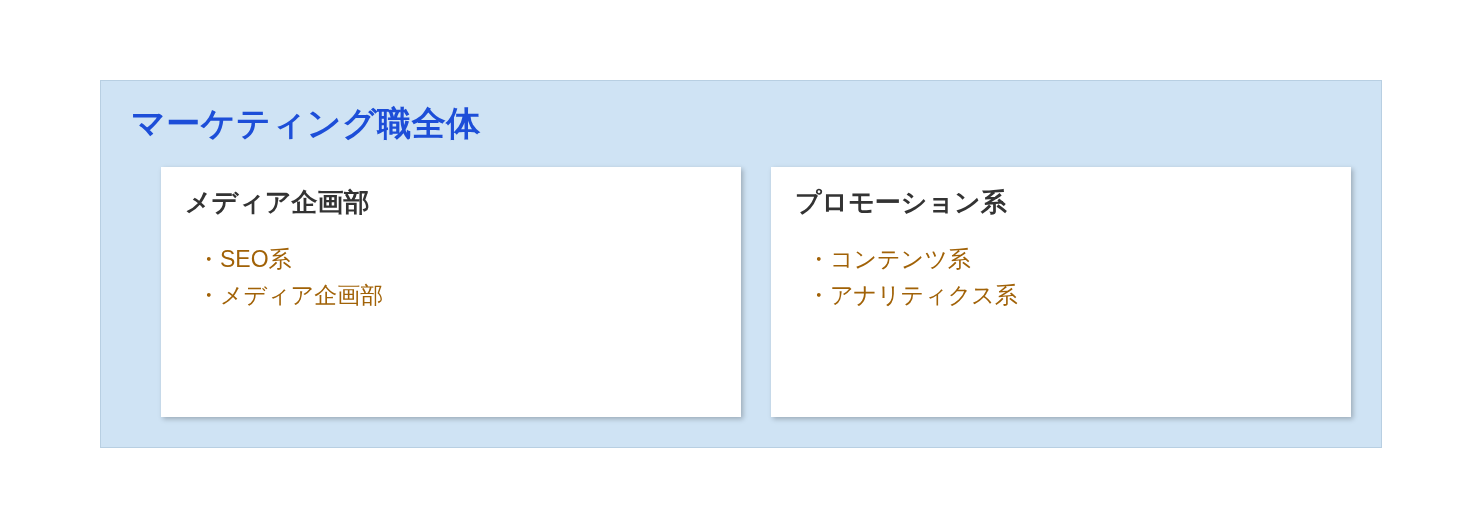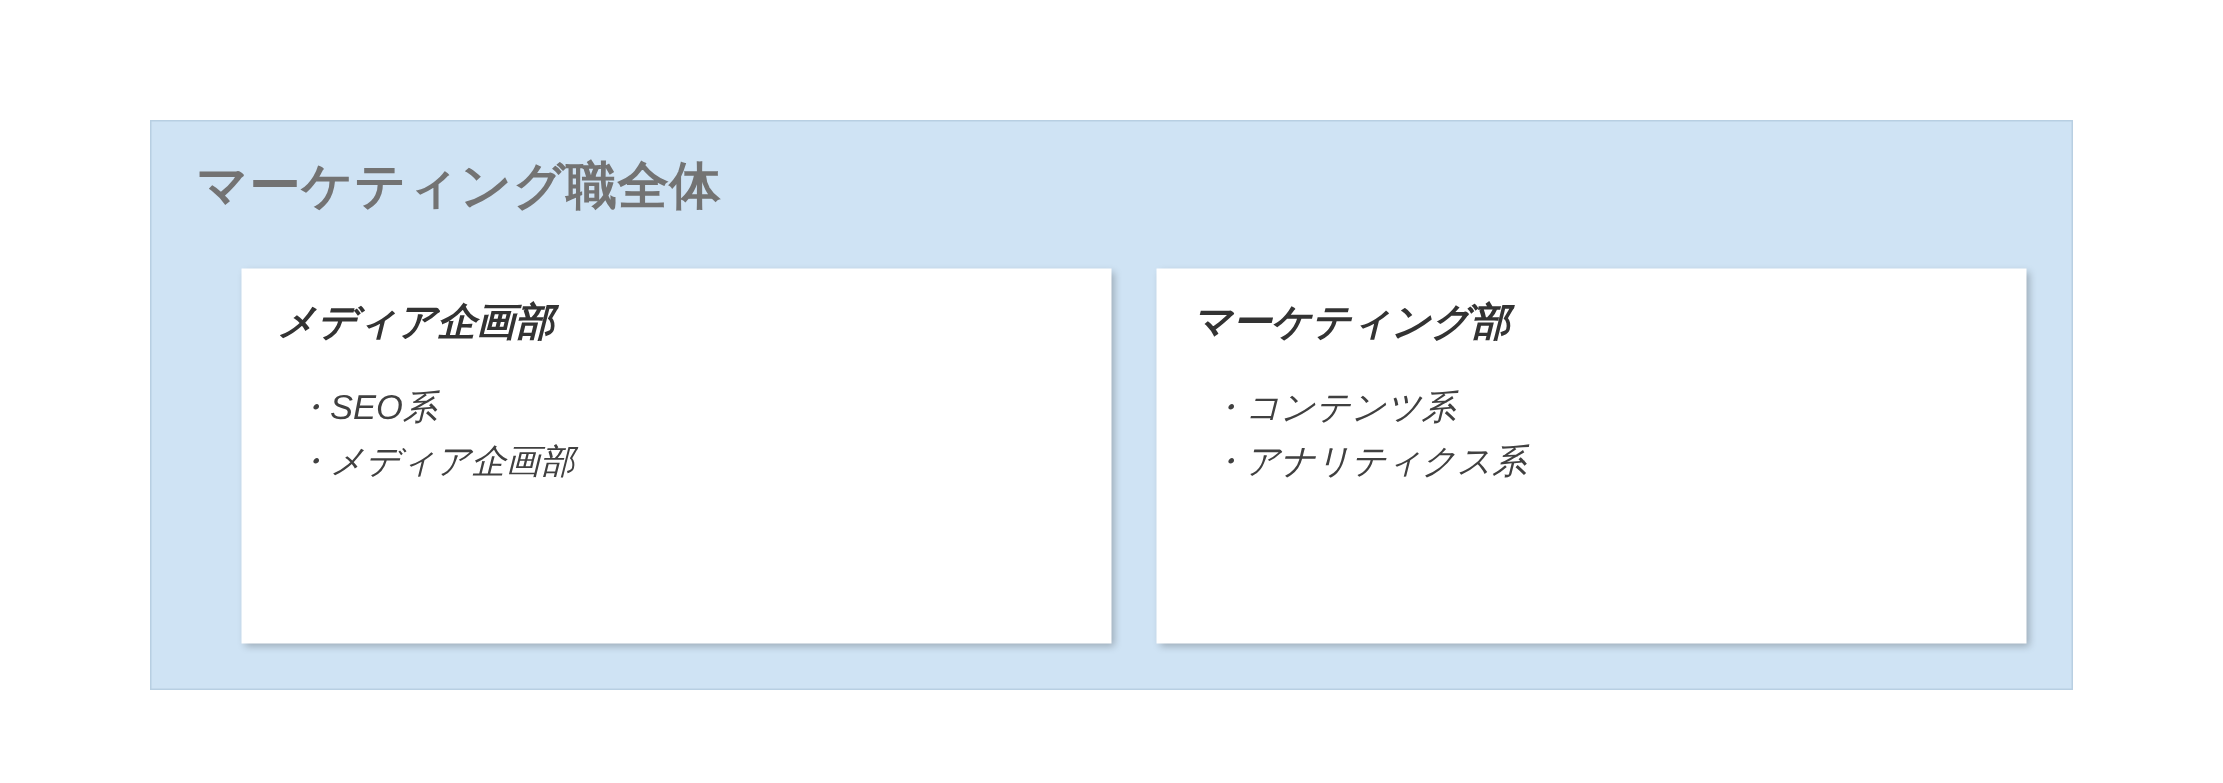--- a/index.html
+++ b/index.html
@@ -14,50 +14,49 @@
       width: 1482px;
     }
     .outer-box {
       background: #cfe3f4;
       border: 1px solid #b8cfe2;
       padding: 20px 30px 30px 30px;
     }
     .outer-title {
       font-size: 34px;
       font-weight: 700;
-      color: #737373;
-      margin-bottom: 32px;
+      color: #1d4ed8;
+      margin-bottom: 20px;
       letter-spacing: 0.5px;
     }
     .cards-row {
       display: flex;
       gap: 30px;
       padding-left: 30px;
-      font-style: italic;
     }
     .card {
       background: #ffffff;
       box-shadow: 2px 2px 5px rgba(0,0,0,0.25);
       padding: 18px 24px 24px 24px;
       flex: 1;
       min-height: 250px;
     }
     .card-title {
       font-size: 26px;
       font-weight: 700;
       color: #333333;
       margin-bottom: 22px;
     }
     .card-list {
       list-style: none;
       padding-left: 12px;
     }
     .card-list li {
       font-size: 23px;
-      color: #404040;
+      color: #a16207;
       line-height: 1.55;
     }
     .card-list li::before {
       content: "・";
       margin-right: 0px;
     }
   </style>
 </head>
 <body>
 
@@ -67,21 +66,21 @@
 
     <div class="card">
       <div class="card-title">メディア企画部</div>
       <ul class="card-list">
         <li>SEO系</li>
         <li>メディア企画部</li>
       </ul>
     </div>
 
     <div class="card">
-      <div class="card-title">マーケティング部</div>
+      <div class="card-title">プロモーション系</div>
       <ul class="card-list">
         <li>コンテンツ系</li>
         <li>アナリティクス系</li>
       </ul>
     </div>
 
   </div>
 </div>
 
 </body></html>

